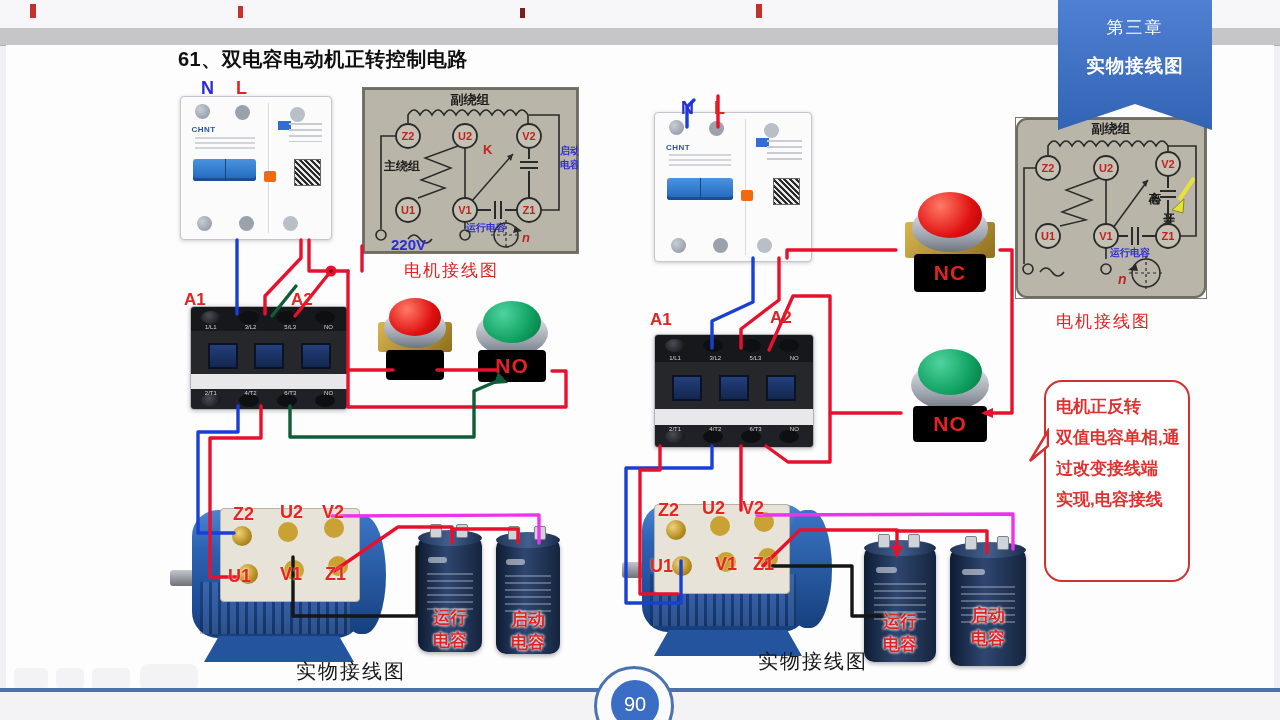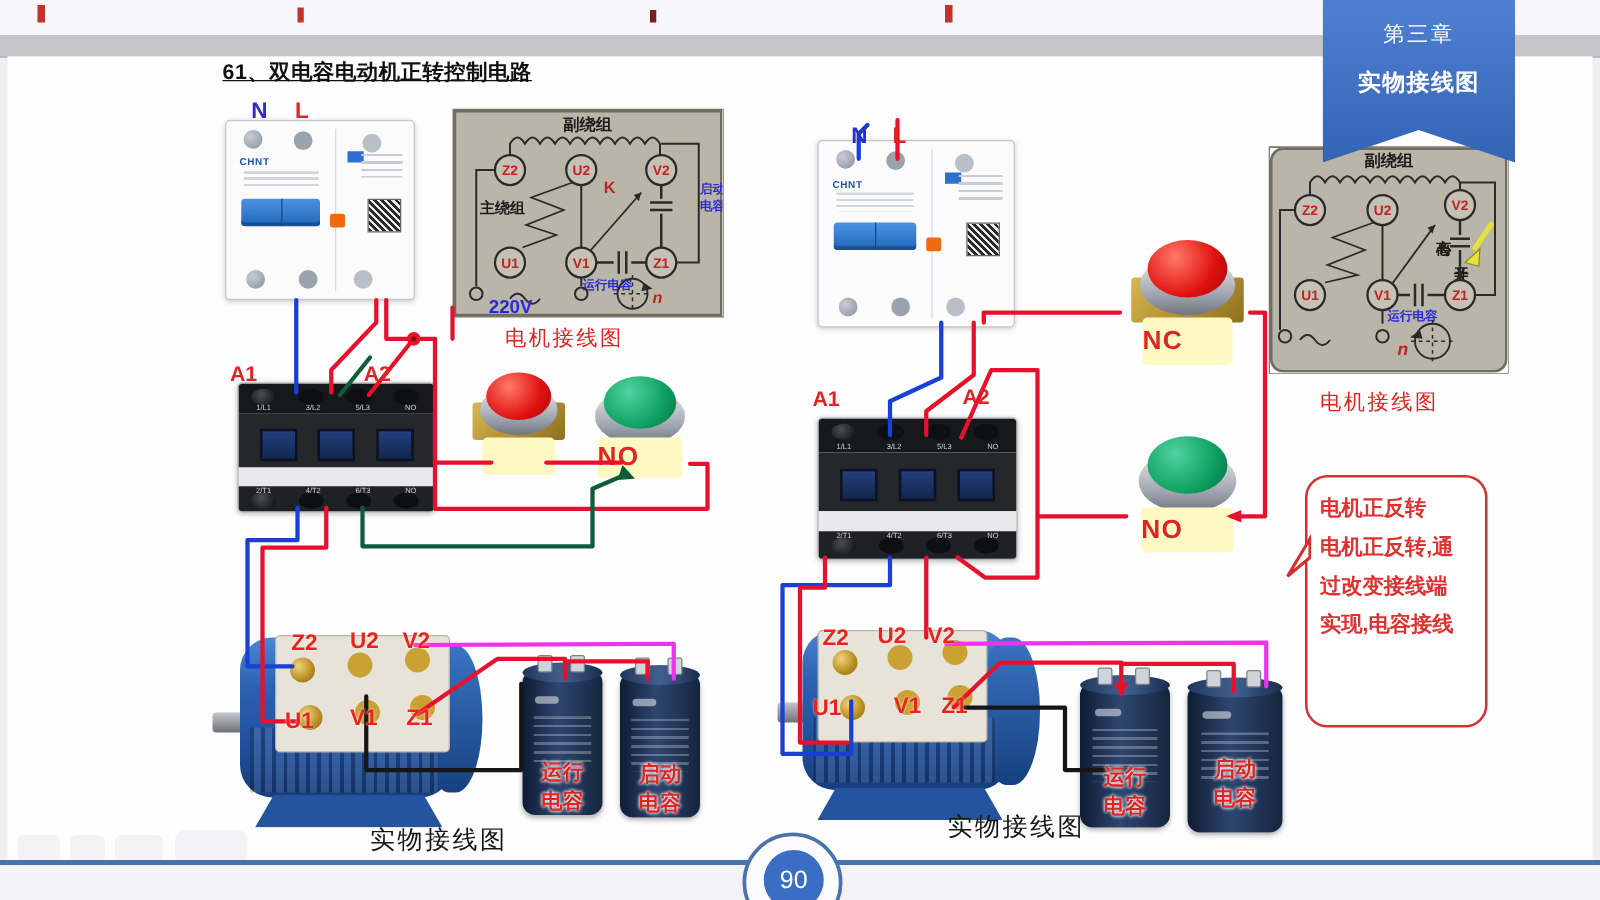--- a/index.html
+++ b/index.html
@@ -14,21 +14,21 @@
   .bottombg{left:0;top:692px;width:1280px;height:28px;background:#f3f3f6;z-index:17;}
   .mark{z-index:3;}
   
   .ribbon{left:1058px;top:0;width:154px;height:130px;z-index:22;
     background:linear-gradient(180deg,#4f80d2,#3263b5);
     clip-path:polygon(0 0,100% 0,100% 100%,50% 80%,0 100%);
     color:#fff;text-align:center;}
   .ribbon .l1{margin-top:16px;font-size:17px;letter-spacing:2px;}
   .ribbon .l2{margin-top:14px;font-size:18.5px;font-weight:700;letter-spacing:1px;}
   
-  .ptitle{font-size:17px;font-weight:700;color:#101010;z-index:10;letter-spacing:0.5px;text-decoration:underline;}
+  .ptitle{font-size:20px;font-weight:700;color:#101010;z-index:10;letter-spacing:0.5px;}
   .caption-black{font-size:20px;color:#161616;z-index:10;letter-spacing:2px;}
   .caption-red{font-size:17px;color:#e02423;z-index:10;letter-spacing:2px;}
   .lblNL{font-size:18px;font-weight:700;z-index:12;}
   .blue{color:#2b2bd5;} .red{color:#e02423;}
   .lblA{font-size:17px;font-weight:700;color:#e02423;z-index:12;}
   .tlabel{font-size:18px;font-weight:700;color:#e8241f;z-index:12;text-shadow:0 0 2px rgba(255,255,255,.8);}
   .caplabel{font-size:17px;font-weight:700;color:#e02423;z-index:12;text-align:center;line-height:23px;text-shadow:0 0 3px #fff,0 0 3px #fff;}
   
   .breaker{background:#fbfbfc;border:1px solid #c3c6cc;border-radius:4px;box-shadow:0 1px 4px rgba(0,0,0,.2);z-index:4;}
   .bk-screwt,.bk-screwb{position:absolute;width:15px;height:15px;border-radius:50%;
@@ -58,21 +58,21 @@
   .ct-win{width:26px;height:22px;background:linear-gradient(180deg,#24407c,#12264e);border:2px solid #0b1226;}
   .ct-brand{position:absolute;left:7px;top:27%;font-size:7px;font-weight:700;color:#e8e9ee;letter-spacing:.5px;}
   .ct-low{position:absolute;left:0;top:66%;right:0;height:14%;background:#e8e8ea;}
   
   .pbtn{z-index:5;}
   .pbtn-plate{position:absolute;background:linear-gradient(135deg,#d8b64e,#8f6f1f);border-radius:3px;}
   .pbtn-ring{position:absolute;border-radius:50%;background:linear-gradient(180deg,#eef0f4,#9ba1ab 70%,#6f747d);}
   .pbtn-cap{position:absolute;border-radius:50%;}
   .cap-red{background:radial-gradient(circle at 35% 30%,#ff7a66,#e01010 60%,#a50808);}
   .cap-green{background:radial-gradient(circle at 35% 30%,#4fd3a0,#0fa060 60%,#067040);}
-  .pbtn-base{position:absolute;background:#fef9c3;border-radius:4px;display:flex;align-items:center;}
+  .pbtn-base{position:absolute;background:#000000;border-radius:4px;display:flex;align-items:center;justify-content:center;}
   .pbtn-label{color:#e02423;font-weight:700;font-size:21px;letter-spacing:1px;}
   
   .motor{z-index:4;}
   .motor-shaft{position:absolute;background:linear-gradient(180deg,#c3c6cc,#6e7277);border-radius:3px;}
   .motor-body{position:absolute;background:linear-gradient(180deg,#4a86d2 0%,#2c62b2 30%,#1e4c96 75%,#173d7c 100%);border-radius:26px;}
   .motor-fins{position:absolute;background:repeating-linear-gradient(90deg,rgba(0,0,0,.25) 0 3px,rgba(255,255,255,.12) 3px 9px);opacity:.8;}
   .motor-endcap{position:absolute;background:linear-gradient(180deg,#3a74c4,#16407e);border-radius:45%/50%;}
   .motor-base{position:absolute;background:#24549e;clip-path:polygon(10% 0,90% 0,100% 100%,0 100%);}
   .motor-tblock{position:absolute;background:#e7e3d8;border:1px solid #b8b2a2;border-radius:4px;}
   .mscrew{position:absolute;width:20px;height:20px;border-radius:50%;
@@ -368,21 +368,21 @@
     <polygon points="120,146 112,152 122,153" fill="#2a2a2a"></polygon>
     <text x="102" y="166" font-size="14" font-weight="bold" font-style="italic" fill="#c22222">n</text>
   </svg>
   <div class="abs caption-red" style="left:1056px;top:310px;">电机接线图</div>
 
   <div class="abs callout" style="left:1044px;top:380px;width:146px;height:202px;">
     <svg class="co-tail" width="20" height="36">
       <polygon points="19,3 1,33 19,18" fill="#ffffff" stroke="#d43030" stroke-width="2.5"></polygon>
     </svg>
     <div class="co-line">电机正反转</div>
-    <div class="co-line">电机正反转,通</div>
+    <div class="co-line">双值电容单相,通</div>
     <div class="co-line">过改变接线端</div>
     <div class="co-line">实现,电容接线</div>
   </div>
 
   <div class="abs motor" style="left:622px;top:492px;width:225px;height:168px;">
     <div class="motor-shaft" style="left:0;top:70px;width:26px;height:16px;"></div>
     <div class="motor-body" style="left:20px;top:12px;width:166px;height:128px;"></div>
     <div class="motor-endcap" style="left:162px;top:18px;width:48px;height:118px;"></div>
     <div class="motor-fins" style="left:28px;top:82px;width:146px;height:52px;"></div>
     <div class="motor-base" style="left:32px;top:138px;width:148px;height:26px;"></div>

